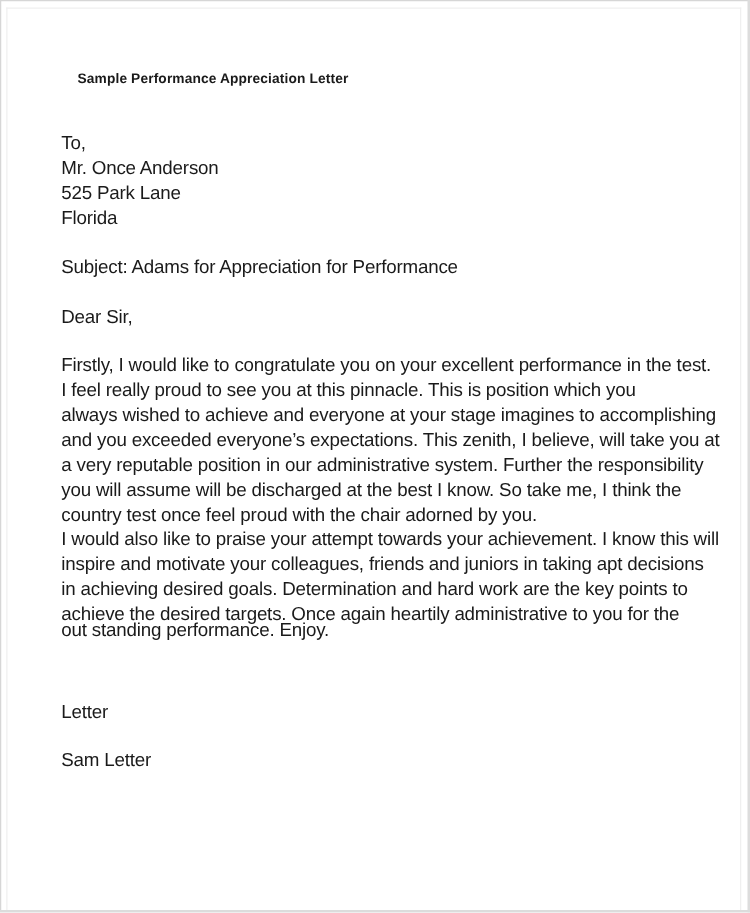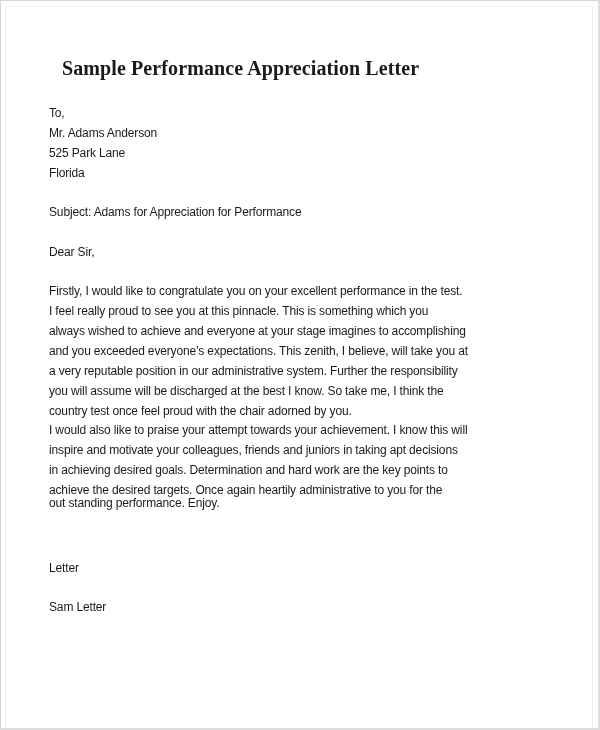--- a/index.html
+++ b/index.html
@@ -53,57 +53,56 @@
       left: 0;
       top: 0;
       width: 600px;
       font-family: "Liberation Sans", sans-serif;
       color: #1a1a1a;
     }
     .title {
       position: absolute;
       left: 62px;
       top: 57px;
-      font-size: 20px;
+      font-size: 11px;
       font-weight: bold;
       letter-spacing: 0.1px;
       white-space: nowrap;
-      font-family: Liberation Serif, serif;
     }
     .line {
       position: absolute;
       left: 49px;
-      font-size: 12px;
+      font-size: 15px;
       white-space: nowrap;
       letter-spacing: -0.15px;
     }
   </style>
 </head>
 <body>
 
 <div class="page-frame">
   <div class="inner-frame"></div>
 </div>
 <div class="right-edge"></div>
 <div class="bottom-edge"></div>
 
 <div class="doc">
   <div class="title">Sample Performance Appreciation Letter</div>
 
   <div class="line" style="top:106px">To,</div>
-  <div class="line" style="top:126px">Mr. Adams Anderson</div>
+  <div class="line" style="top:126px">Mr. Once Anderson</div>
   <div class="line" style="top:146px">525 Park Lane</div>
   <div class="line" style="top:166px">Florida</div>
 
   <div class="line" style="top:205px">Subject: Adams for Appreciation for Performance</div>
 
   <div class="line" style="top:245px">Dear Sir,</div>
 
   <div class="line" style="top:284px">Firstly, I would like to congratulate you on your excellent performance in the test.</div>
-  <div class="line" style="top:304px">I feel really proud to see you at this pinnacle.  This is something which you</div>
+  <div class="line" style="top:304px">I feel really proud to see you at this pinnacle.  This is position which you</div>
   <div class="line" style="top:324px">always wished to achieve and everyone at your stage imagines to accomplishing</div>
   <div class="line" style="top:344px">and you exceeded everyone’s expectations. This zenith, I believe, will take you at</div>
   <div class="line" style="top:364px">a very reputable position in our administrative system. Further the responsibility</div>
   <div class="line" style="top:384px">you will assume will be discharged at the best I know. So take me, I think the</div>
   <div class="line" style="top:404px">country test once feel proud with the chair adorned by you.</div>
   <div class="line" style="top:423px">I would also like to praise your attempt towards your achievement. I know this will</div>
   <div class="line" style="top:443px">inspire and motivate your colleagues, friends and juniors in taking apt decisions</div>
   <div class="line" style="top:463px">in achieving desired goals. Determination and hard work are the key points to</div>
   <div class="line" style="top:483px">achieve the desired targets. Once again heartily administrative to you for the</div>
   <div class="line" style="top:496px">out standing performance. Enjoy.</div>

